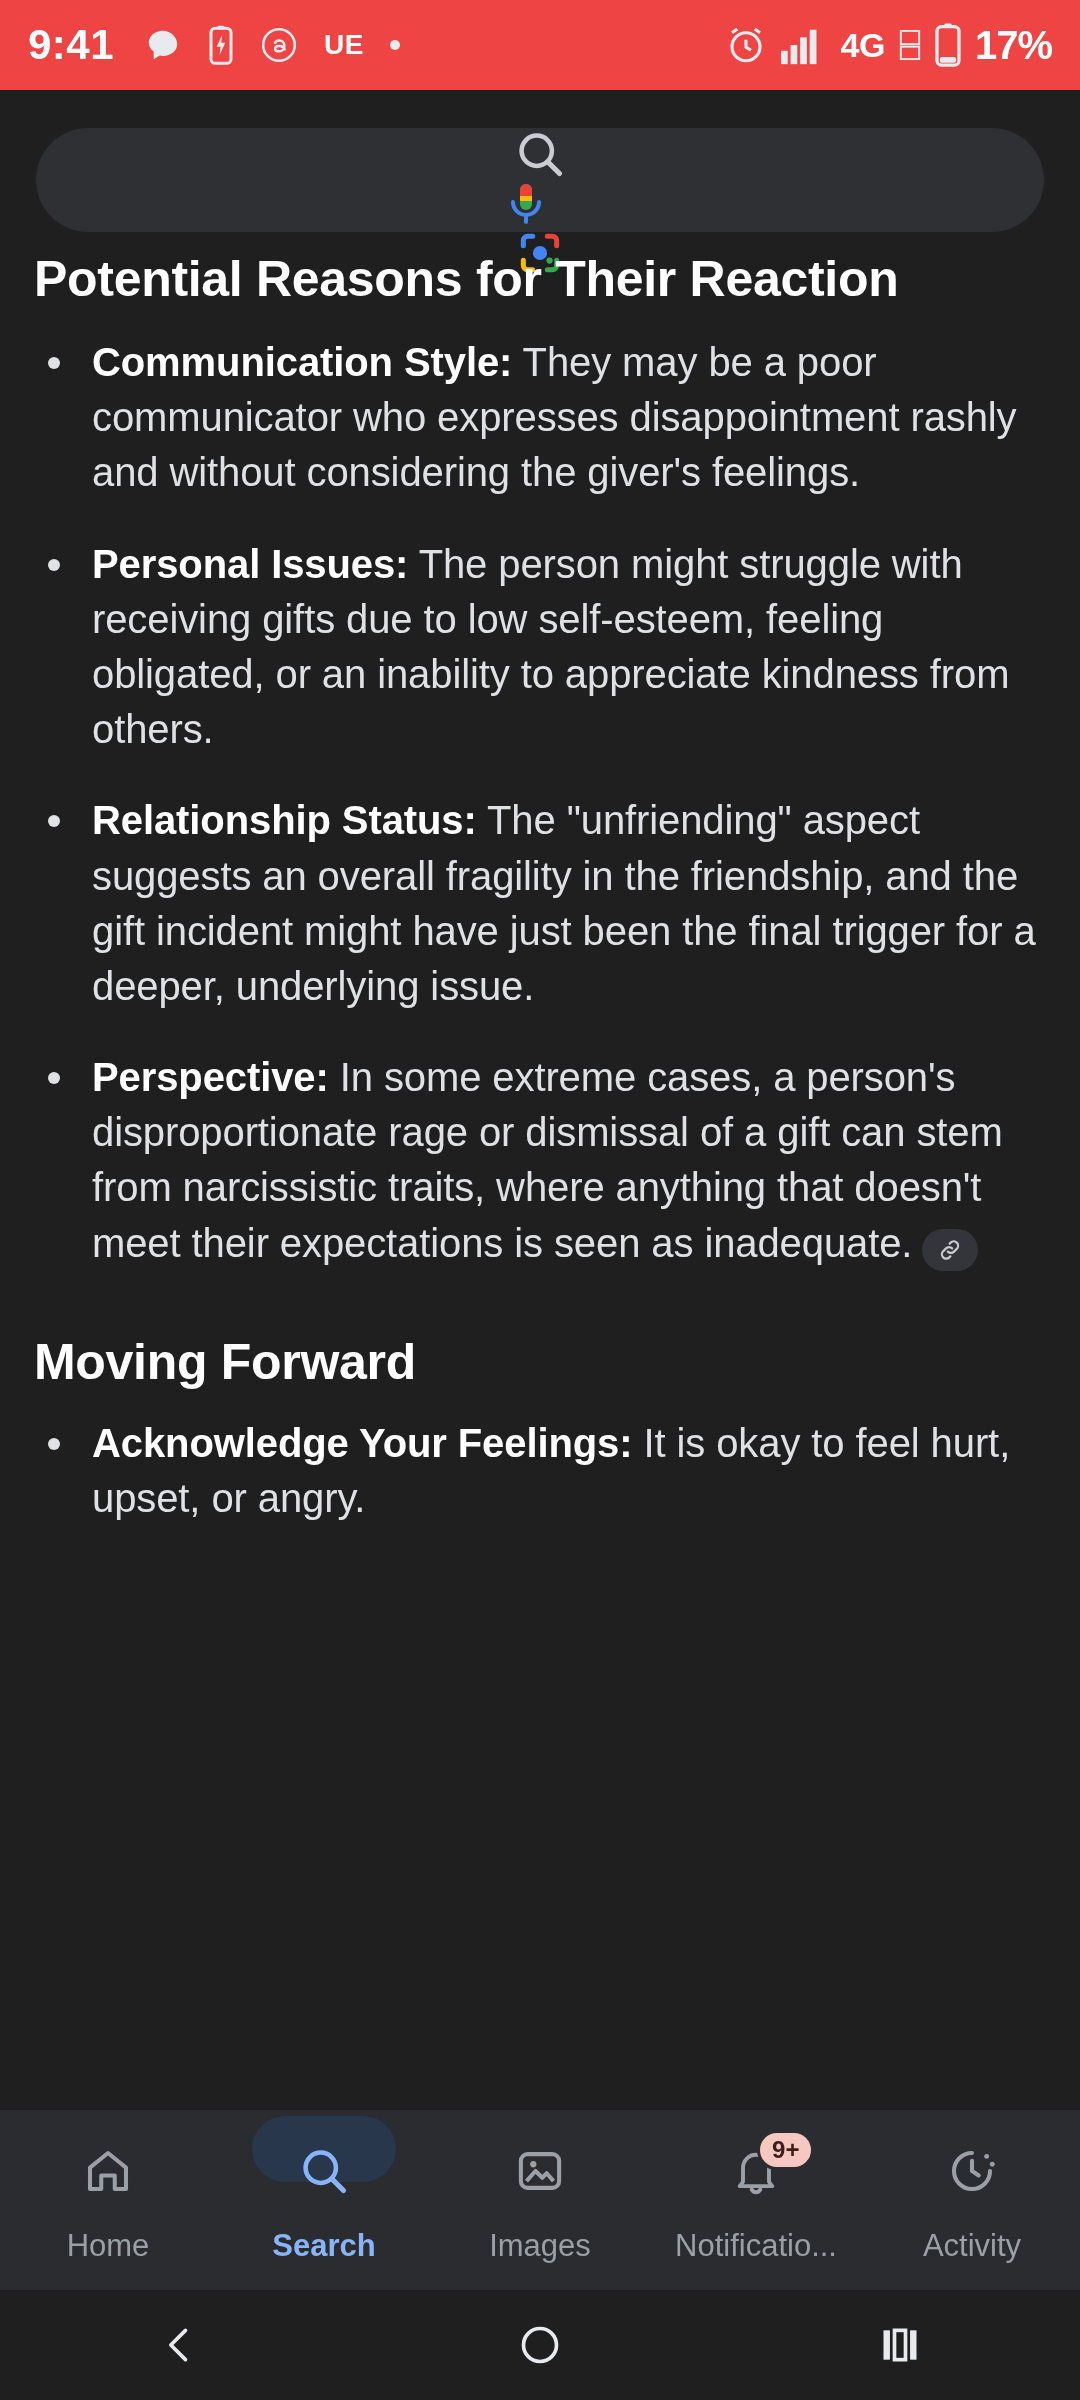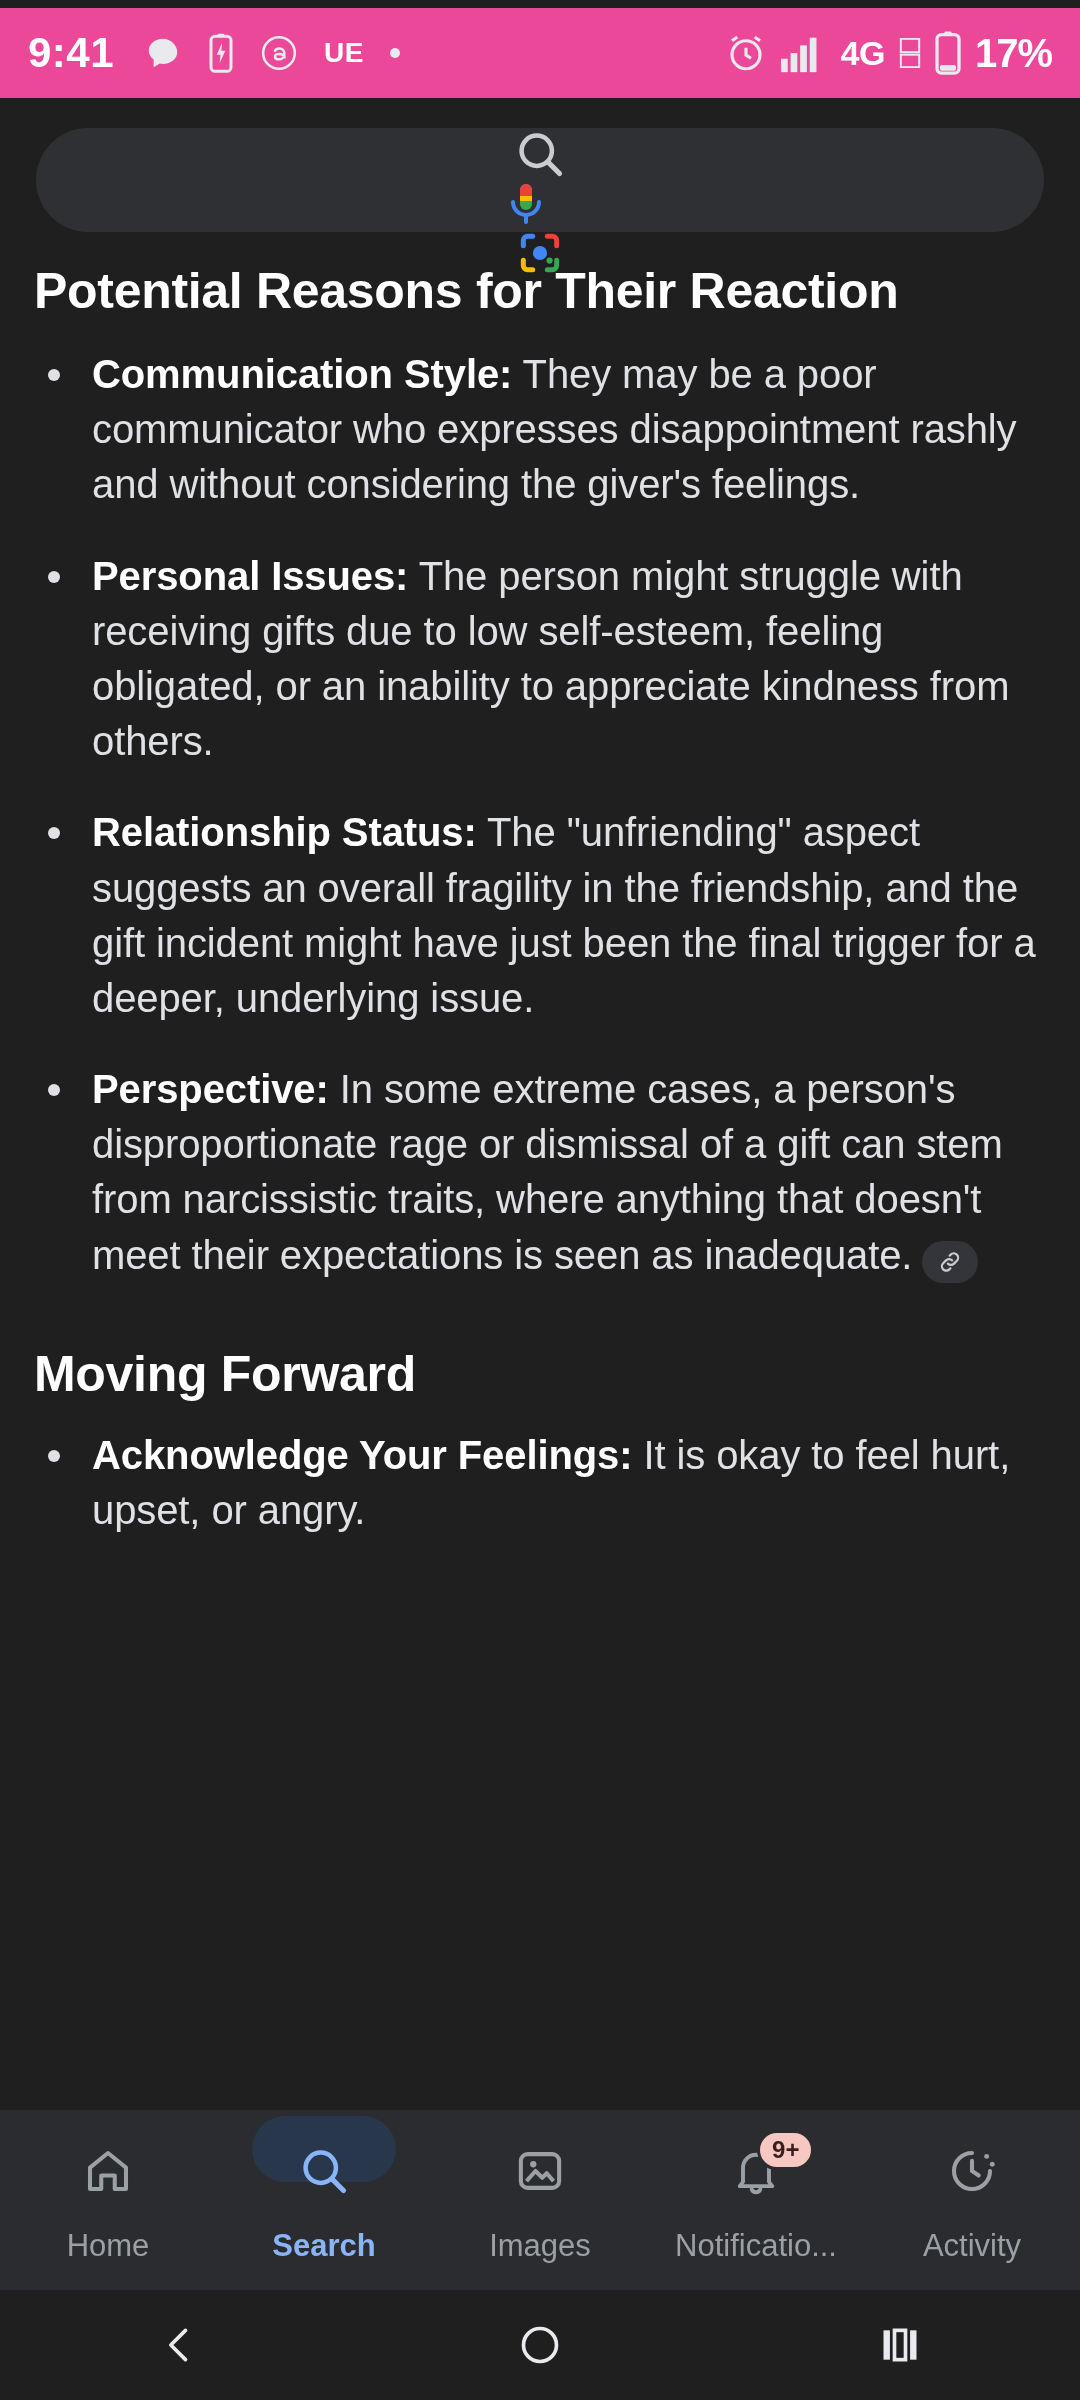--- a/index.html
+++ b/index.html
@@ -7,23 +7,23 @@
     width:1080px; height:2400px;
     background:#1f1f1f;
     font-family:"Liberation Sans", sans-serif;
     color:#e8eaed;
     overflow:hidden;
   }
   .phone { position:relative; width:1080px; height:2400px; background:#1f1f1f; }
 
   
   .statusbar {
-    position:absolute; top:8px; left:0; width:1080px; height:90px;
+    position:absolute; top:0; left:0; width:1080px; height:90px;
     display:flex; align-items:center; padding:0 28px;
-    background:#ec4899; color:#ffffff;
+    background:#ef4444; color:#ffffff;
   }
   .sb-time { font-size:42px; font-weight:600; letter-spacing:0.5px; }
   .sb-left-icons { display:flex; align-items:center; gap:26px; margin-left:30px; }
   .sb-right { margin-left:auto; display:flex; align-items:center; gap:14px; }
   .sb-icon { display:inline-flex; align-items:center; justify-content:center; }
   .sb-dot { width:10px; height:10px; border-radius:50%; background:#e8eaed; display:inline-block; }
   .sb-ue { font-size:28px; font-weight:700; letter-spacing:0.5px; }
   .sb-net { font-size:34px; font-weight:700; letter-spacing:-0.5px; }
   .sb-batt-pct { font-size:40px; font-weight:600; letter-spacing:-1px; }
 
@@ -37,21 +37,21 @@
   .search-text {
     flex:1; margin-left:34px;
     font-size:41px; color:#c9ccd1;
     white-space:nowrap; overflow:hidden; text-overflow:ellipsis;
   }
   .mic-btn { width:56px; height:56px; margin-right:28px; display:flex; align-items:center; justify-content:center; }
   .lens-btn { width:56px; height:56px; display:flex; align-items:center; justify-content:center; }
 
   
   .content {
-    position:absolute; top:254px; left:0; width:1076px;
+    position:absolute; top:242px; left:0; width:1076px;
     height:1890px; overflow:hidden;
     padding:0 34px;
   }
   h2.section-title {
     font-size:50px; font-weight:700; color:#ffffff;
     line-height:1.18; letter-spacing:-0.3px;
     margin-top:8px; margin-bottom:26px;
   }
   h2.section-title.second { margin-top:62px; margin-bottom:24px; }
 

